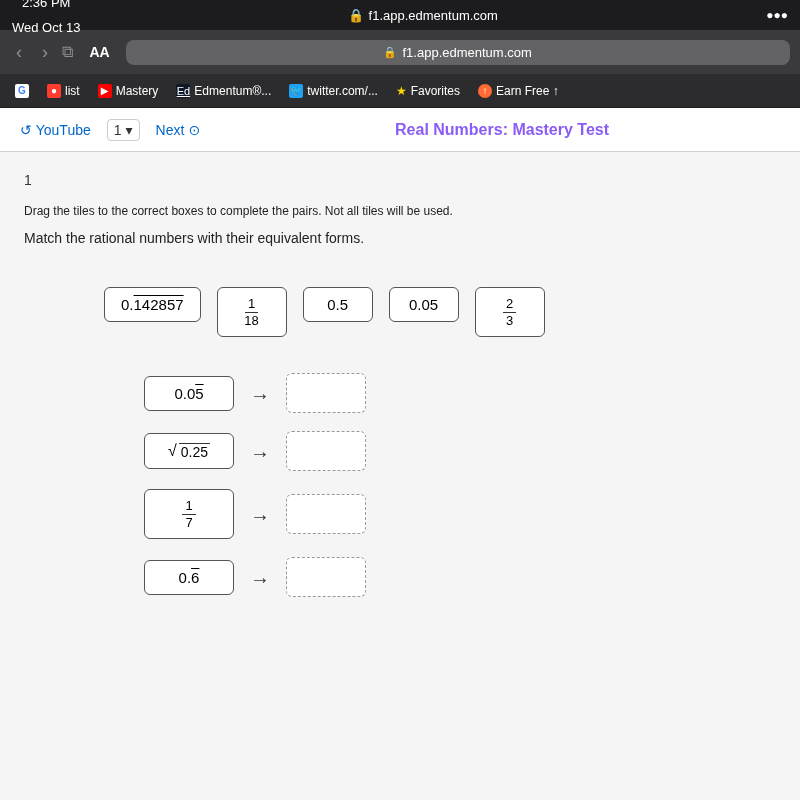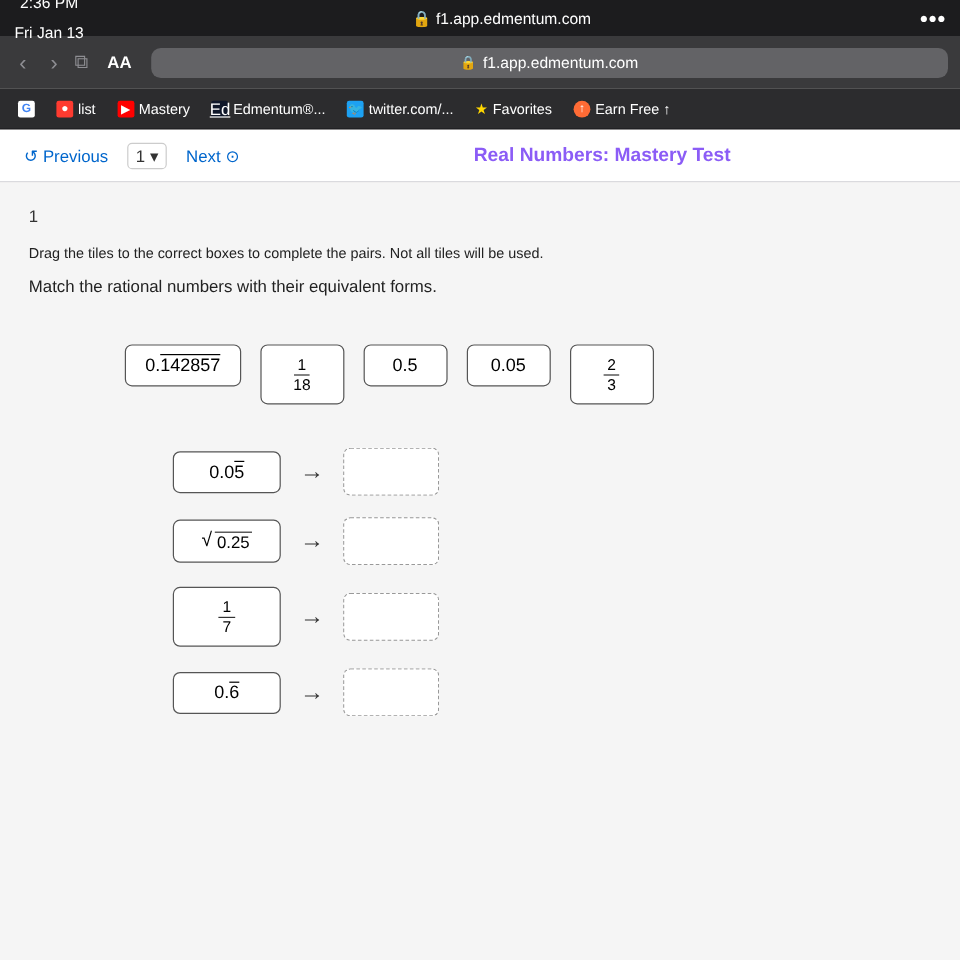--- a/index.html
+++ b/index.html
@@ -100,21 +100,21 @@
       height: 14px;
       border-radius: 2px;
       display: inline-flex;
       align-items: center;
       justify-content: center;
       font-size: 10px;
     }
     .bm-google { background: white; color: #4285f4; font-weight: bold; }
     .bm-red { background: #ff3b30; color: white; }
     .bm-yt { background: #ff0000; color: white; }
-    .bm-em { background: #0f172a; color: white; font-size: 14px; text-decoration: underline; }
+    .bm-em { background: #0f172a; color: white; font-size: 11px; text-decoration: underline; }
     .bm-tw { background: #1da1f2; color: white; }
     .bm-star { color: #ffd700; }
     .bm-orange { background: #ff6b35; color: white; border-radius: 50%; }
 
     
     .nav-bar {
       background: white;
       display: flex;
       align-items: center;
       padding: 0 12px;
@@ -270,21 +270,21 @@
       padding: 0 2px;
       text-align: right;
     }
   </style>
 </head>
 <body>
 
 <div class="status-bar">
   <div class="status-left">
     <span>2:36 PM</span>
-    <span>Fri Jan 13</span>
+    <span>Wed Oct 13</span>
   </div>
   <div class="status-center">
     🔒 <span>f1.app.edmentum.com</span>
   </div>
   <div class="status-right">●●●</div>
 </div>
 
 <div class="browser-chrome">
   <button class="nav-btn">‹</button>
   <button class="nav-btn">›</button>
@@ -329,21 +329,21 @@
 
   <div class="bookmark-item">
     <span class="bm-icon bm-orange">↑</span>
     <span>Earn Free ↑</span>
   </div>
 </div>
 
 <div class="nav-bar">
   <button class="prev-btn">
     <span>↺</span>
-    <span>Previous</span>
+    <span>YouTube</span>
   </button>
   <div class="page-indicator">
     <span>1</span>
     <span>▾</span>
   </div>
   <button class="next-btn">
     <span>Next</span>
     <span>⊙</span>
   </button>
   <span class="page-title">Real Numbers: Mastery Test</span>

